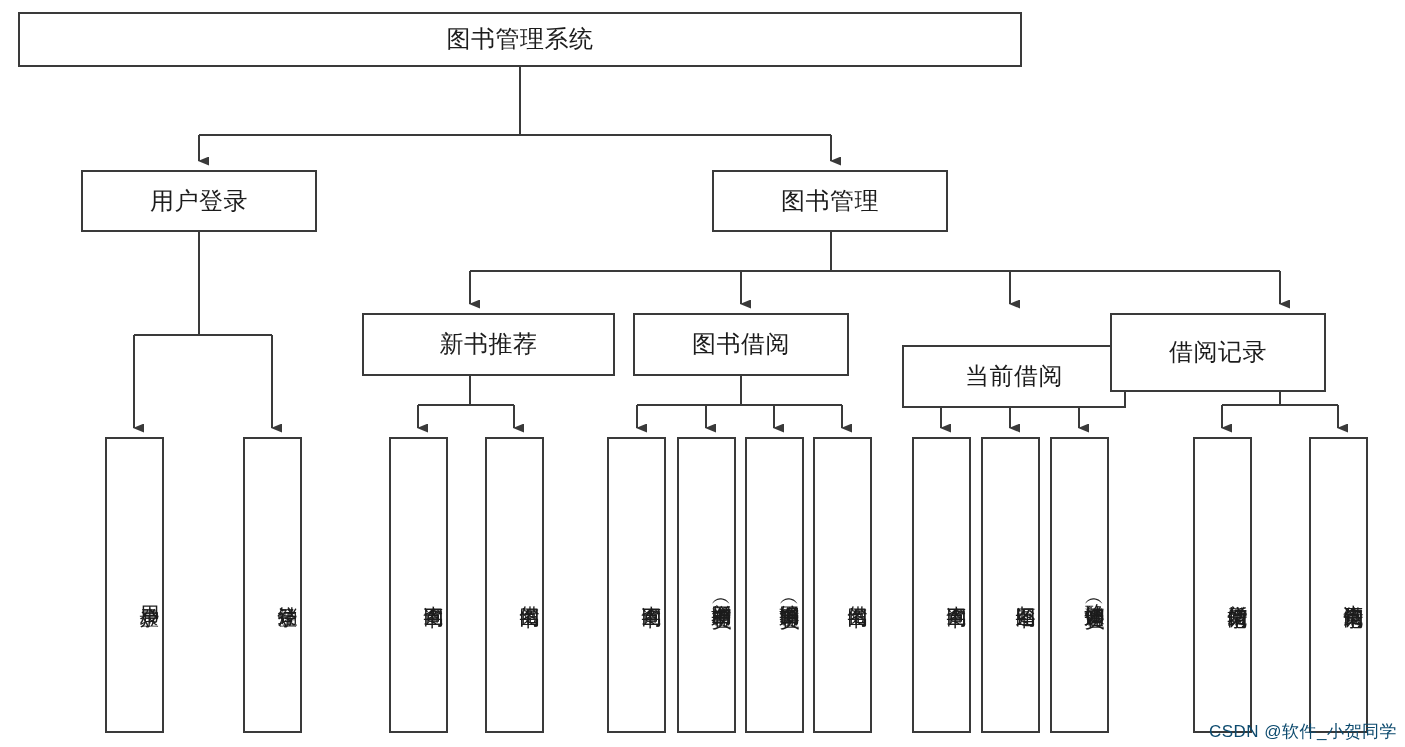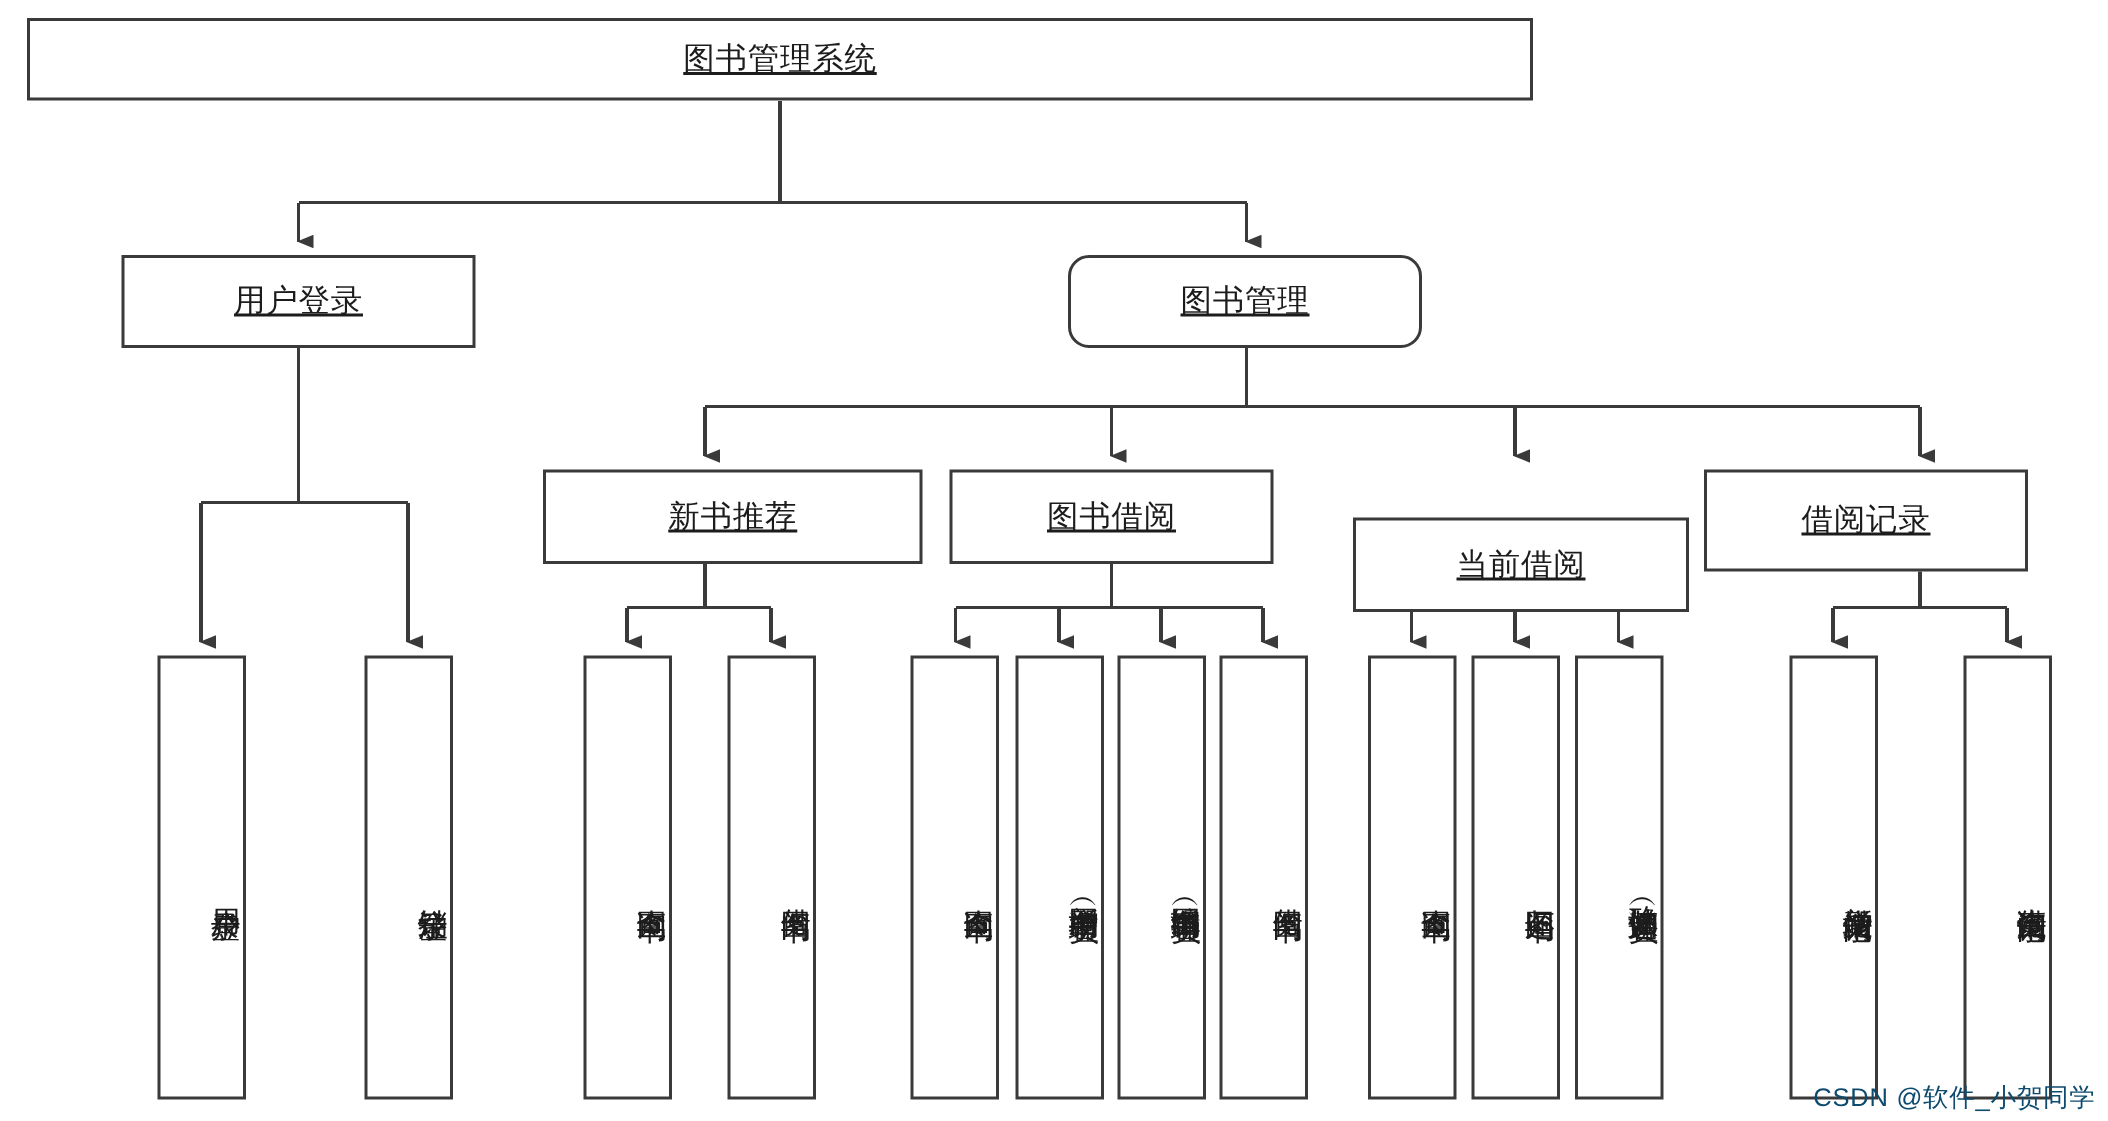--- a/index.html
+++ b/index.html
@@ -29,24 +29,23 @@
     position: absolute;
     box-sizing: border-box;
     background: #ffffff;
     border: 2px solid #3a3a3a;
     display: flex;
     align-items: center;
     justify-content: center;
     color: #1c1c1c;
   }
   .node.horizontal {
-    font-size: 21px;
+    font-size: 24px;
     letter-spacing: 0.5px;
     line-height: 1.2;
-    text-decoration: underline;
   }
   .node.vertical {
     writing-mode: vertical-rl;
     text-orientation: upright;
     font-size: 20px;
     line-height: 1.25;
     letter-spacing: 1px;
     align-items: flex-start;
     justify-content: center;
     padding-top: 14px;
@@ -122,34 +121,34 @@
     </g>
   </svg>
 
   <div class="node horizontal" style="left:18px; top:12px; width:1004px; height:55px;">
     <span>图书管理系统</span>
   </div>
 
   <div class="node horizontal" style="left:81px; top:170px; width:236px; height:62px;">
     <span>用户登录</span>
   </div>
-  <div class="node horizontal" style="left:712px; top:170px; width:236px; height:62px;border-radius:14px;">
+  <div class="node horizontal" style="left:712px; top:170px; width:236px; height:62px;">
     <span>图书管理</span>
   </div>
 
   <div class="node horizontal" style="left:362px; top:313px; width:253px; height:63px;">
     <span>新书推荐</span>
   </div>
   <div class="node horizontal" style="left:633px; top:313px; width:216px; height:63px;">
     <span>图书借阅</span>
   </div>
   <div class="node horizontal" style="left:902px; top:313px; width:224px; height:63px;margin-top:32px;">
     <span>当前借阅</span>
   </div>
-  <div class="node horizontal" style="left:1136px; top:313px; width:216px; height:68px;text-align:right;">
+  <div class="node horizontal" style="left:1110px; top:313px; width:216px; height:79px;text-align:right;">
     <span>借阅记录</span>
   </div>
 
   <div class="node vertical" style="left:105px; top:437px; width:59px; height:296px;">
     <span class="vlabel">用户登录</span>
   </div>
   <div class="node vertical" style="left:243px; top:437px; width:59px; height:296px;">
     <span class="vlabel">注销登录</span>
   </div>
 

